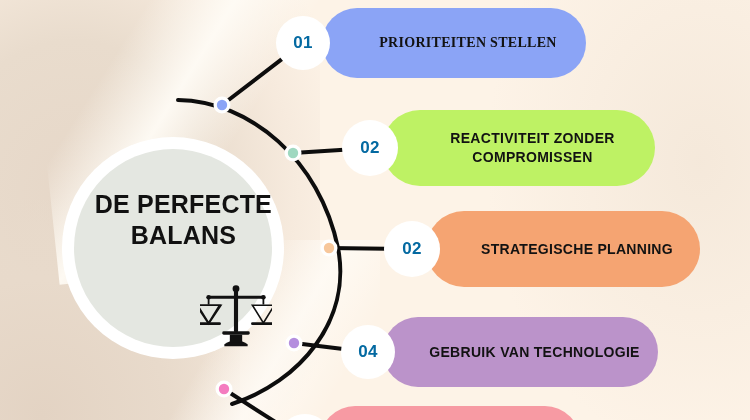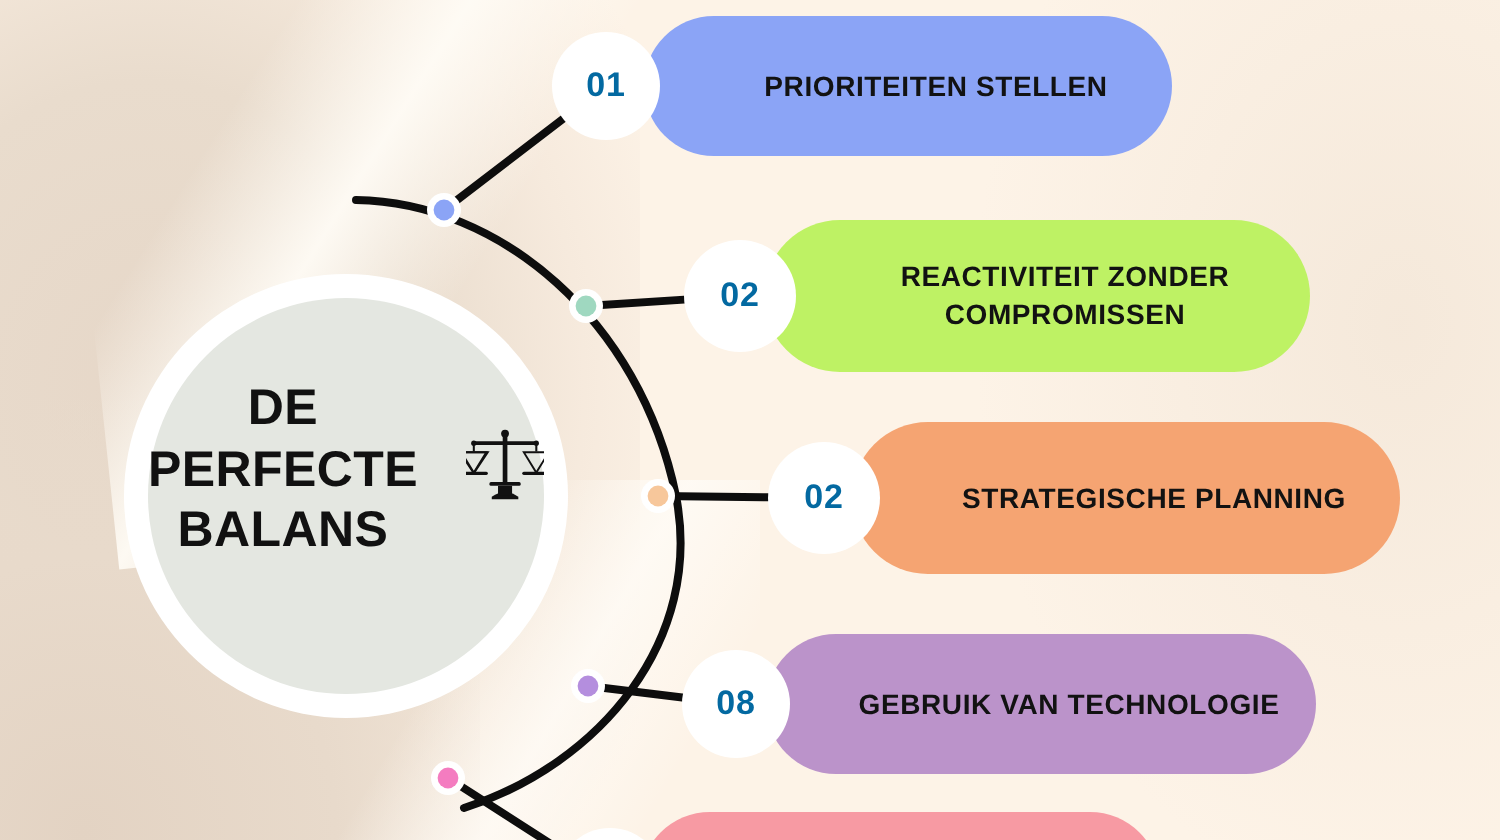--- a/index.html
+++ b/index.html
@@ -90,22 +90,22 @@
     display: flex;
     align-items: center;
     justify-content: center;
   }
   .center-inner {
     width: 198px;
     height: 198px;
     border-radius: 50%;
     background: #e4e7e1;
     display: flex;
-    flex-direction: row;
-    align-items: flex-start;
+    flex-direction: column;
+    align-items: flex-end;
     justify-content: flex-start;
     padding-top: 40px;
     box-sizing: border-box;
     gap: 24px;
   }
   .center-title {
     font-size: 25px;
     font-weight: 700;
     letter-spacing: 0.2px;
     line-height: 1.22;
@@ -212,36 +212,36 @@
         </g>
         <g fill="#111111">
           <rect x="-8" y="56" width="36" height="4" rx="2"></rect>
           <rect x="72" y="56" width="36" height="4" rx="2"></rect>
         </g>
       </svg>
     </div>
   </div>
 
   <div id="steps-layer">
-      <div class="step-pill" style="left: 322px; top: 8px; width: 264px; height: 70px; background: rgb(139, 164, 246);">
+      <div class="step-pill" style="left: 322px; top: 8px; width: 264px; height: 70px; background: rgb(139, 164, 246); font-family: Liberation Serif, serif;">
         <div class="step-pill-text">PRIORITEITEN STELLEN</div>
       </div>
       <div class="step-num" style="left: 276px; top: 16px; width: 54px; height: 54px;">01</div>
       <div class="step-pill" style="left: 382px; top: 110px; width: 273px; height: 76px; background: #bef264;">
         <div class="step-pill-text">REACTIVITEIT ZONDER
 COMPROMISSEN</div>
       </div>
       <div class="step-num" style="left: 342px; top: 120px; width: 56px; height: 56px;">02</div>
       <div class="step-pill" style="left: 426px; top: 211px; width: 274px; height: 76px; background: rgb(245, 164, 114);">
         <div class="step-pill-text">STRATEGISCHE PLANNING</div>
       </div>
       <div class="step-num" style="left: 384px; top: 221px; width: 56px; height: 56px;">02</div>
       <div class="step-pill" style="left: 383px; top: 317px; width: 275px; height: 70px; background: rgb(187, 147, 202); justify-content: center;">
         <div class="step-pill-text">GEBRUIK VAN TECHNOLOGIE</div>
       </div>
-      <div class="step-num" style="left: 341px; top: 325px; width: 54px; height: 54px;">08</div>
+      <div class="step-num" style="left: 341px; top: 325px; width: 54px; height: 54px;">04</div>
       <div class="step-pill" style="left: 320px; top: 406px; width: 260px; height: 70px; background: rgb(247, 154, 163);">
         <div class="step-pill-text"></div>
       </div>
       <div class="step-num" style="left: 278px; top: 414px; width: 54px; height: 54px;">05</div>
     </div>
 
 </div>
 
 </body></html>

